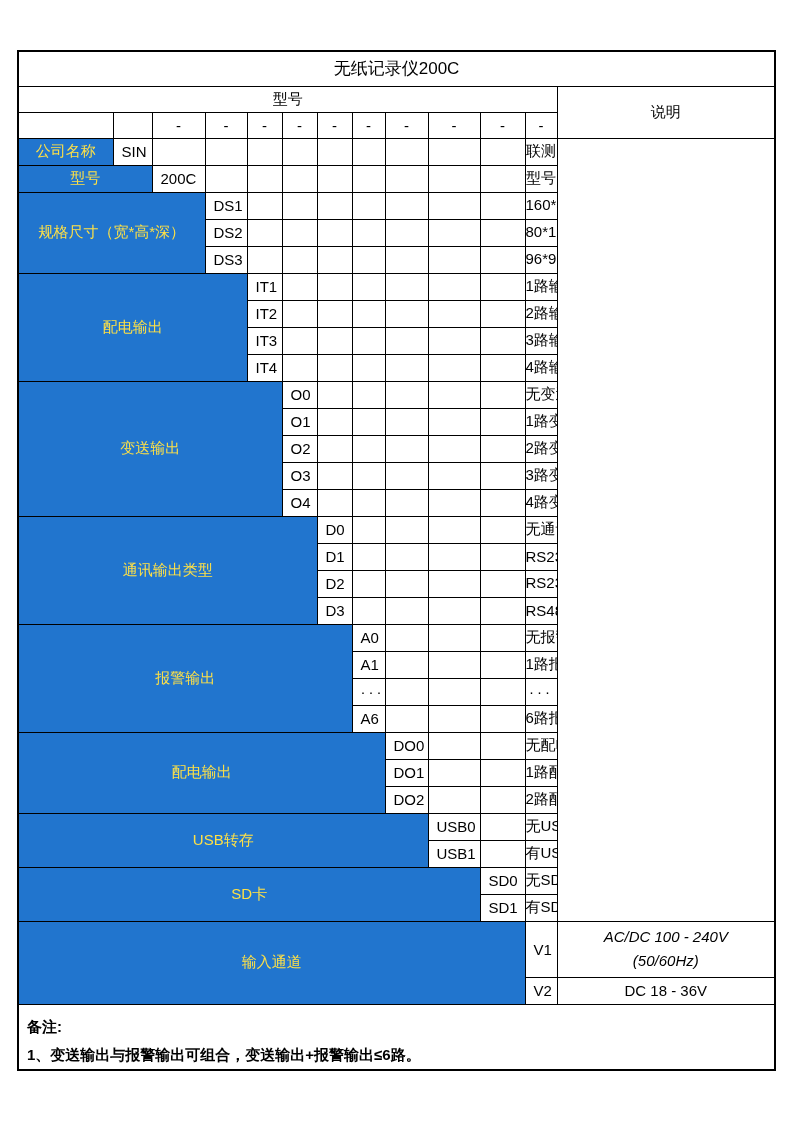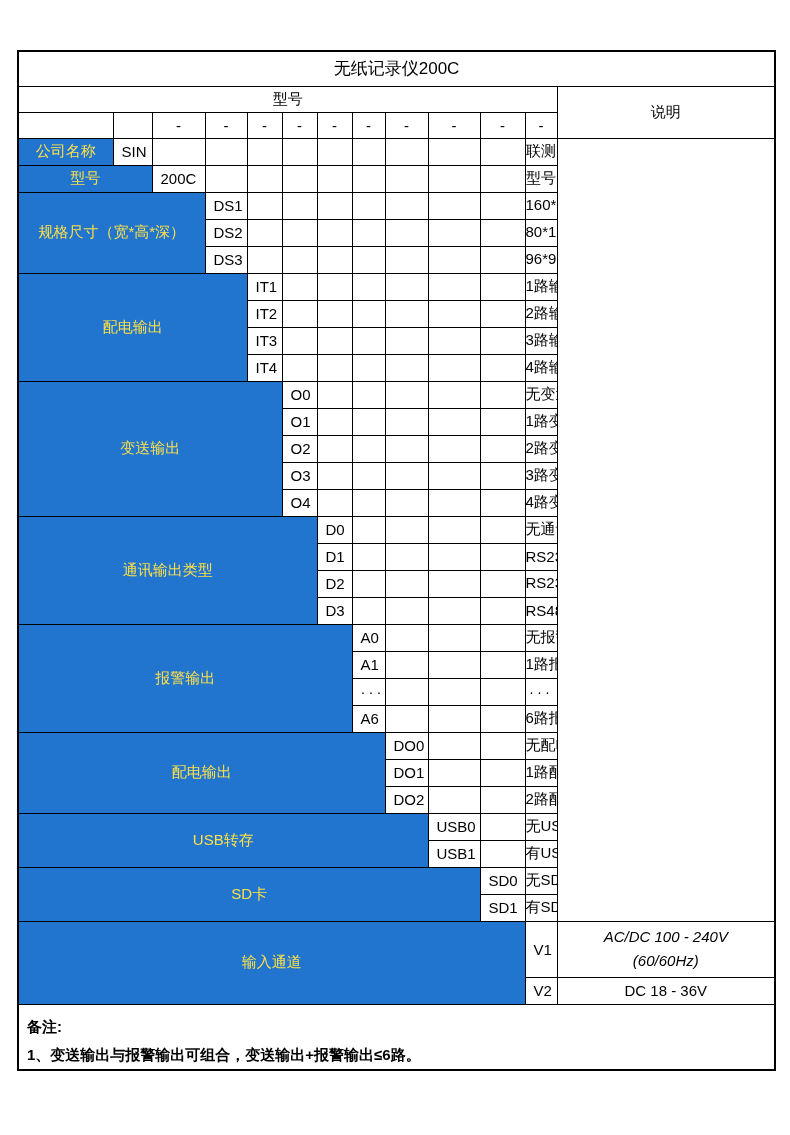--- a/index.html
+++ b/index.html
@@ -334,21 +334,21 @@
   <tr>
     <td class="code">SD1</td>
     <td>有SD卡功能</td>
   </tr>
 
   <tr class="r-v1">
     <td colspan="11" rowspan="2" class="lbl">输入通道</td>
     <td class="code">V1</td>
     <td>
       <div class="desc2">AC/DC 100 - 240V</div>
-      <div class="desc2">(60/60Hz)</div>
+      <div class="desc2">(50/60Hz)</div>
     </td>
   </tr>
   <tr>
     <td class="code">V2</td>
     <td>DC 18 - 36V</td>
   </tr>
 
   <tr class="r-note">
     <td colspan="13" class="note">
       <div>备注:</div>

